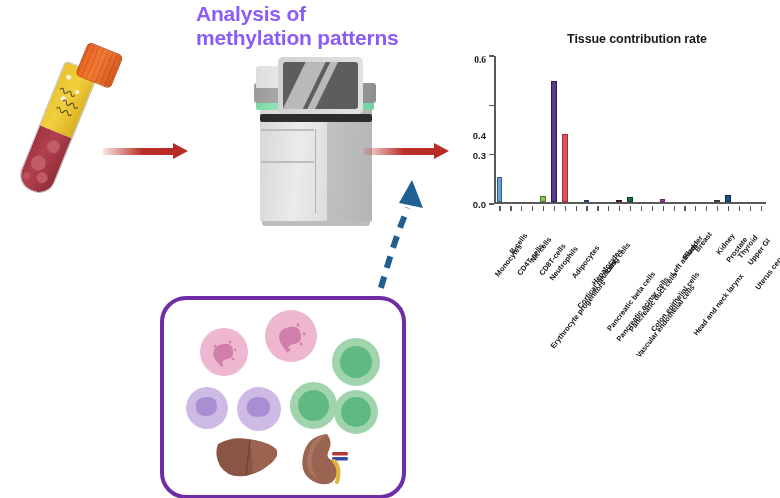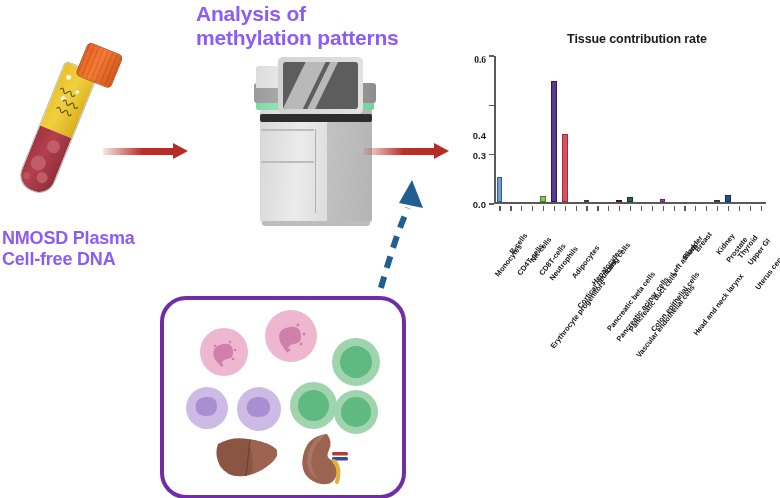--- a/index.html
+++ b/index.html
@@ -174,22 +174,20 @@
         <div class="rbc" style="left:5px;top:28px;width:15px;height:15px;"></div>
         <div class="rbc" style="left:16px;top:42px;width:11px;height:11px;"></div>
         <div class="rbc" style="left:3px;top:48px;width:7px;height:7px;opacity:.6;"></div>
       </div>
     </div>
     <div class="tube-cap">
       <div class="cap-lines"></div>
     </div>
   </div>
 
-  <div class="abs headline" id="plasma-label">NMOSD Plasma
-Cell-free DNA</div>
 
   <div class="abs red-arrow" id="arrow-1">
     <div class="shaft"></div>
       <div class="head"></div>
   </div>
 
   <div class="abs headline" id="analysis-title">Analysis of
 methylation patterns</div>
 
   <div class="abs seq">

